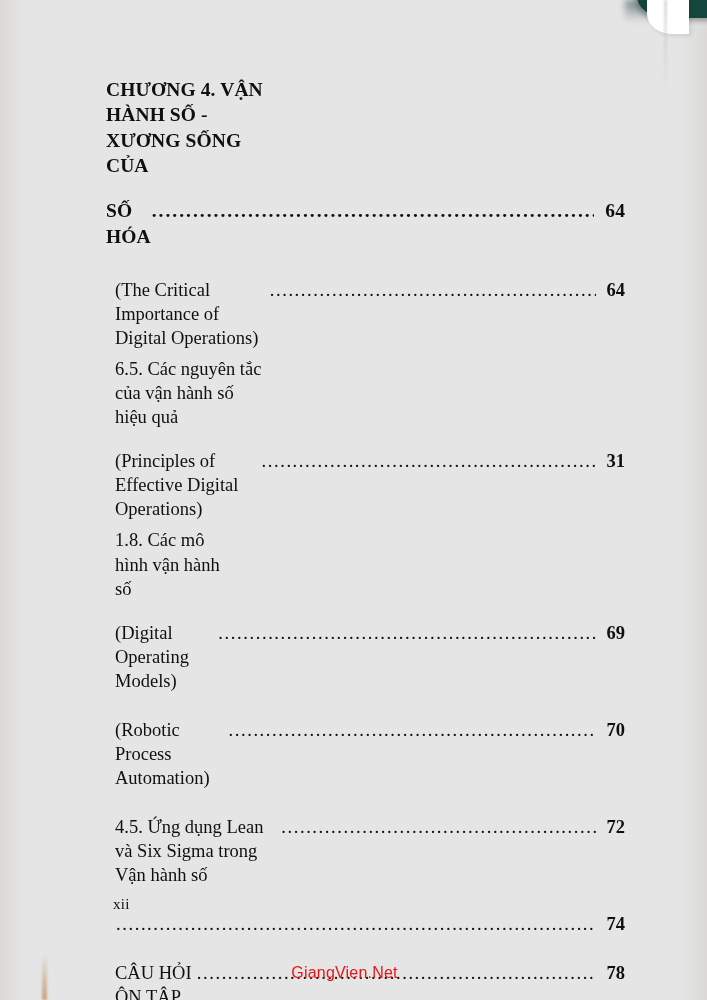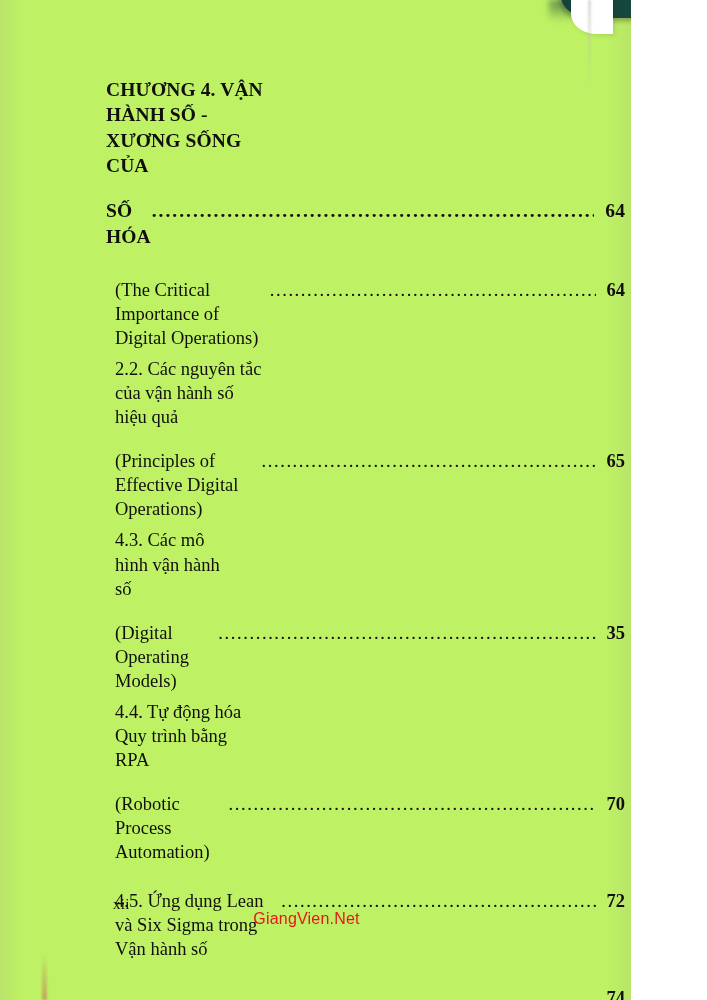--- a/index.html
+++ b/index.html
@@ -2,23 +2,23 @@
 <html><head>
 <meta charset="utf-8">
 <style>
   html, body {
     margin: 0;
     padding: 0;
     background: #ffffff;
   }
   #page {
     position: relative;
-    width: 631px;
+    width: 707px;
     height: 1000px;
-    background: #bef264;
+    background: #e5e5e5;
     overflow: hidden;
     font-family: "Liberation Serif", "DejaVu Serif", serif;
     color: #100f0d;
   }
 
   
   .cover-corner {
     position: absolute;
     top: -34px;
     right: -16px;
@@ -146,21 +146,21 @@
     position: absolute;
     left: 113px;
     top: 896px;
     font-size: 15px;
     letter-spacing: 0.3px;
   }
   #watermark {
     position: absolute;
     left: 0;
     right: 0;
-    top: 910px;
+    top: 964px;
     text-align: center;
     color: #e8151b;
     font-family: "Liberation Sans", "DejaVu Sans", sans-serif;
     font-size: 16px;
     letter-spacing: 0.2px;
     padding-right: 18px;
   }
 </style>
 </head>
 <body>
@@ -190,48 +190,43 @@
       </div>
       <div class="entry section">
         <div class="line">
           <span class="txt">(The Critical Importance of Digital Operations)</span>
           <span class="leader"></span>
           <span class="pageno">64</span>
         </div>
       </div>
       <div class="entry section">
         <div class="line nodots">
-          <span class="txt">2.2. Các nguyên tắc của vận hành số hiệu quả</span>
+          <span class="txt">6.5. Các nguyên tắc của vận hành số hiệu quả</span>
           <span class="leader"></span>
           <span class="pageno"></span>
         </div>
         <div class="line">
           <span class="txt">(Principles of Effective Digital Operations) </span>
           <span class="leader"></span>
-          <span class="pageno">65</span>
+          <span class="pageno">31</span>
         </div>
       </div>
       <div class="entry section">
         <div class="line nodots">
-          <span class="txt">4.3. Các mô hình vận hành số</span>
+          <span class="txt">1.8. Các mô hình vận hành số</span>
           <span class="leader"></span>
           <span class="pageno"></span>
         </div>
         <div class="line">
           <span class="txt">(Digital Operating Models)</span>
           <span class="leader"></span>
-          <span class="pageno">35</span>
-        </div>
-      </div>
-      <div class="entry section">
-        <div class="line nodots">
-          <span class="txt">4.4. Tự động hóa Quy trình bằng RPA</span>
-          <span class="leader"></span>
-          <span class="pageno"></span>
-        </div>
+          <span class="pageno">69</span>
+        </div>
+      </div>
+      <div class="entry section">
         <div class="line">
           <span class="txt">(Robotic Process Automation) </span>
           <span class="leader"></span>
           <span class="pageno">70</span>
         </div>
       </div>
       <div class="entry section">
         <div class="line">
           <span class="txt">4.5. Ứng dụng Lean và Six Sigma trong Vận hành số</span>
           <span class="leader"></span>

